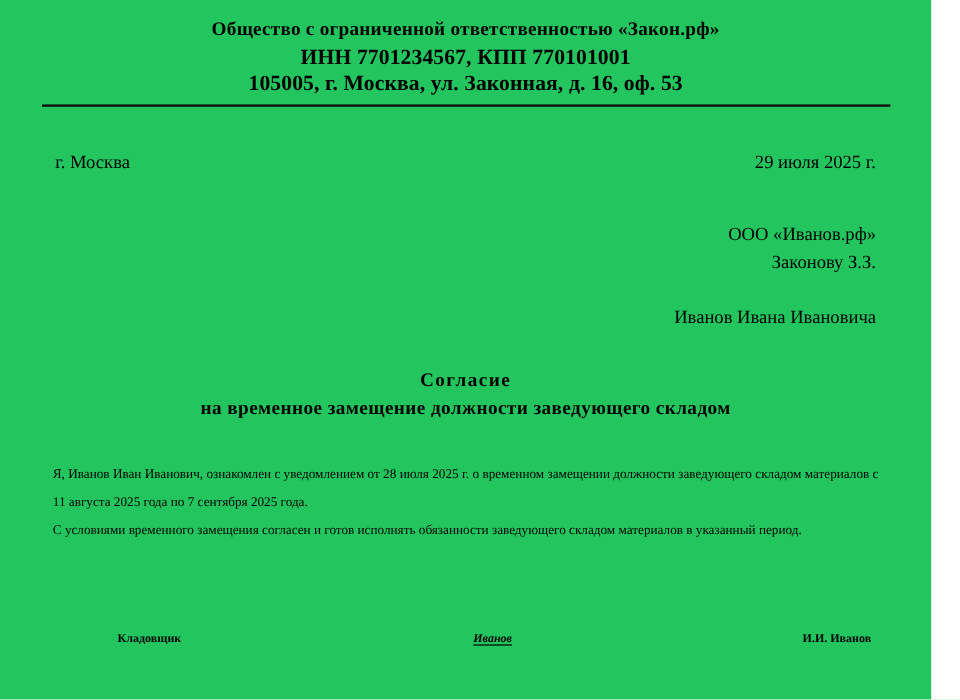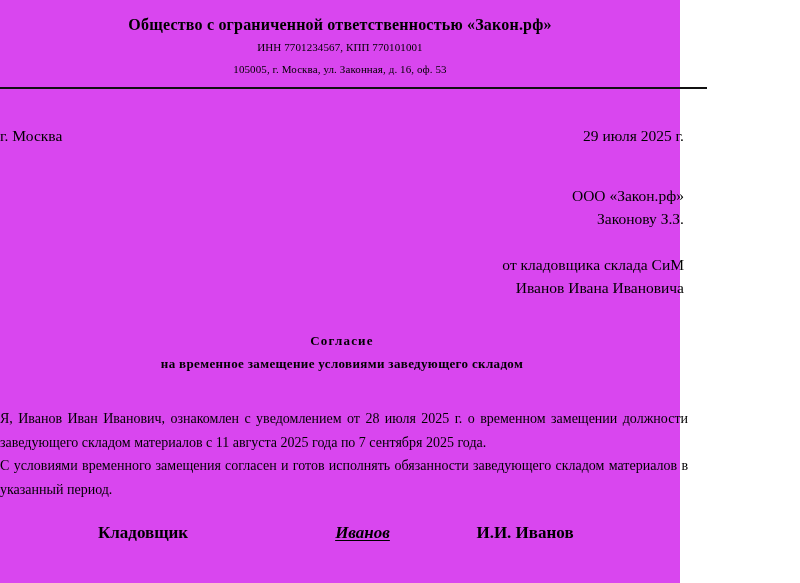--- a/index.html
+++ b/index.html
@@ -12,35 +12,36 @@
     width: 800px;
     height: 583px;
     overflow: hidden;
     font-family: "Liberation Serif", "DejaVu Serif", serif;
     color: #000000;
     -webkit-font-smoothing: antialiased;
   }
 
   .page {
     position: relative;
-    width: 680px;
+    width: 776px;
     height: 583px;
     box-sizing: border-box;
-    background: #d946ef;
+    background: #22c55e;
   }
 
   
   .letterhead {
     padding-top: 14px;
     text-align: center;
   }
   .letterhead-line {
-    font-size: 11px;
+    font-size: 18px;
     line-height: 22px;
     letter-spacing: 0.1px;
+    font-weight: bold;
   }
   .letterhead-line.org {
     font-weight: bold;
     font-size: 16px;
     letter-spacing: 0.2px;
   }
   .header-rule {
     margin: 7px auto 0 auto;
     width: 707px;
     height: 0;
@@ -72,50 +73,50 @@
     margin-top: 23px;
   }
   .addressee-line { display: block; }
 
   
   .doc-title {
     margin: 30px auto 0 auto;
     width: 684px;
     text-align: center;
     font-weight: bold;
-    font-size: 13px;
+    font-size: 16px;
     line-height: 23px;
     letter-spacing: 0.6px;
   }
   .doc-title .title-main { display: block; letter-spacing: 1.2px; }
   .doc-title .title-sub  { display: block; letter-spacing: 0.35px; }
 
   
   .body-text {
     margin: 32px auto 16px auto;
     width: 688px;
-    font-size: 14px;
+    font-size: 11px;
     line-height: 23.5px;
     text-align: justify;
     text-justify: inter-word;
   }
   .body-text p {
     margin: 0;
   }
 
   
   .signature-row {
     position: absolute;
     left: 50px;
     right: 50px;
     top: 523px;
     display: flex;
     align-items: baseline;
     font-weight: bold;
-    font-size: 17px;
+    font-size: 10px;
     line-height: 20px;
   }
   .sig-role {
     flex: 0 0 auto;
     width: 255px;
     text-align: left;
     padding-left: 48px;
     box-sizing: border-box;
   }
   .sig-mark {
@@ -125,21 +126,21 @@
   .sig-mark .sig-script {
     font-style: italic;
     font-weight: bold;
     text-decoration: underline;
     text-underline-offset: 2px;
     text-align: center;
   }
   .sig-name {
     flex: 0 0 auto;
     width: 210px;
-    text-align: center;
+    text-align: right;
   }
 </style>
 </head>
 <body>
 
 <div class="page">
 
   <div class="letterhead">
     <div class="letterhead-line org">Общество с ограниченной ответственностью «Закон.рф»</div>
     <div class="letterhead-line">ИНН 7701234567, КПП 770101001</div>
@@ -147,32 +148,31 @@
     <div class="header-rule"></div>
   </div>
 
   <div class="citydate">
     <span class="city">г. Москва</span>
     <span class="date">29 июля 2025 г.</span>
   </div>
 
   <div class="addressee">
     <div class="group">
-      <span class="addressee-line">ООО «Закон.рф»</span>
+      <span class="addressee-line">ООО «Иванов.рф»</span>
       <span class="addressee-line">Законову З.З.</span>
     </div>
     <div class="group">
-      <span class="addressee-line">от кладовщика склада СиМ</span>
       <span class="addressee-line">Иванов Ивана Ивановича</span>
     </div>
   </div>
 
   <div class="doc-title">
     <span class="title-main">Согласие</span>
-    <span class="title-sub">на временное замещение условиями заведующего складом</span>
+    <span class="title-sub">на временное замещение должности заведующего складом</span>
   </div>
 
   <div class="body-text">
     <p>Я, Иванов Иван Иванович, ознакомлен с уведомлением от 28 июля 2025 г. о временном замещении должности заведующего складом материалов с 11 августа 2025 года по 7 сентября 2025 года.</p>
     <p>С условиями временного замещения согласен и готов исполнять обязанности заведующего складом материалов в указанный период.</p>
   </div>
 
   <div class="signature-row">
     <span class="sig-role">Кладовщик</span>
     <span class="sig-mark">

